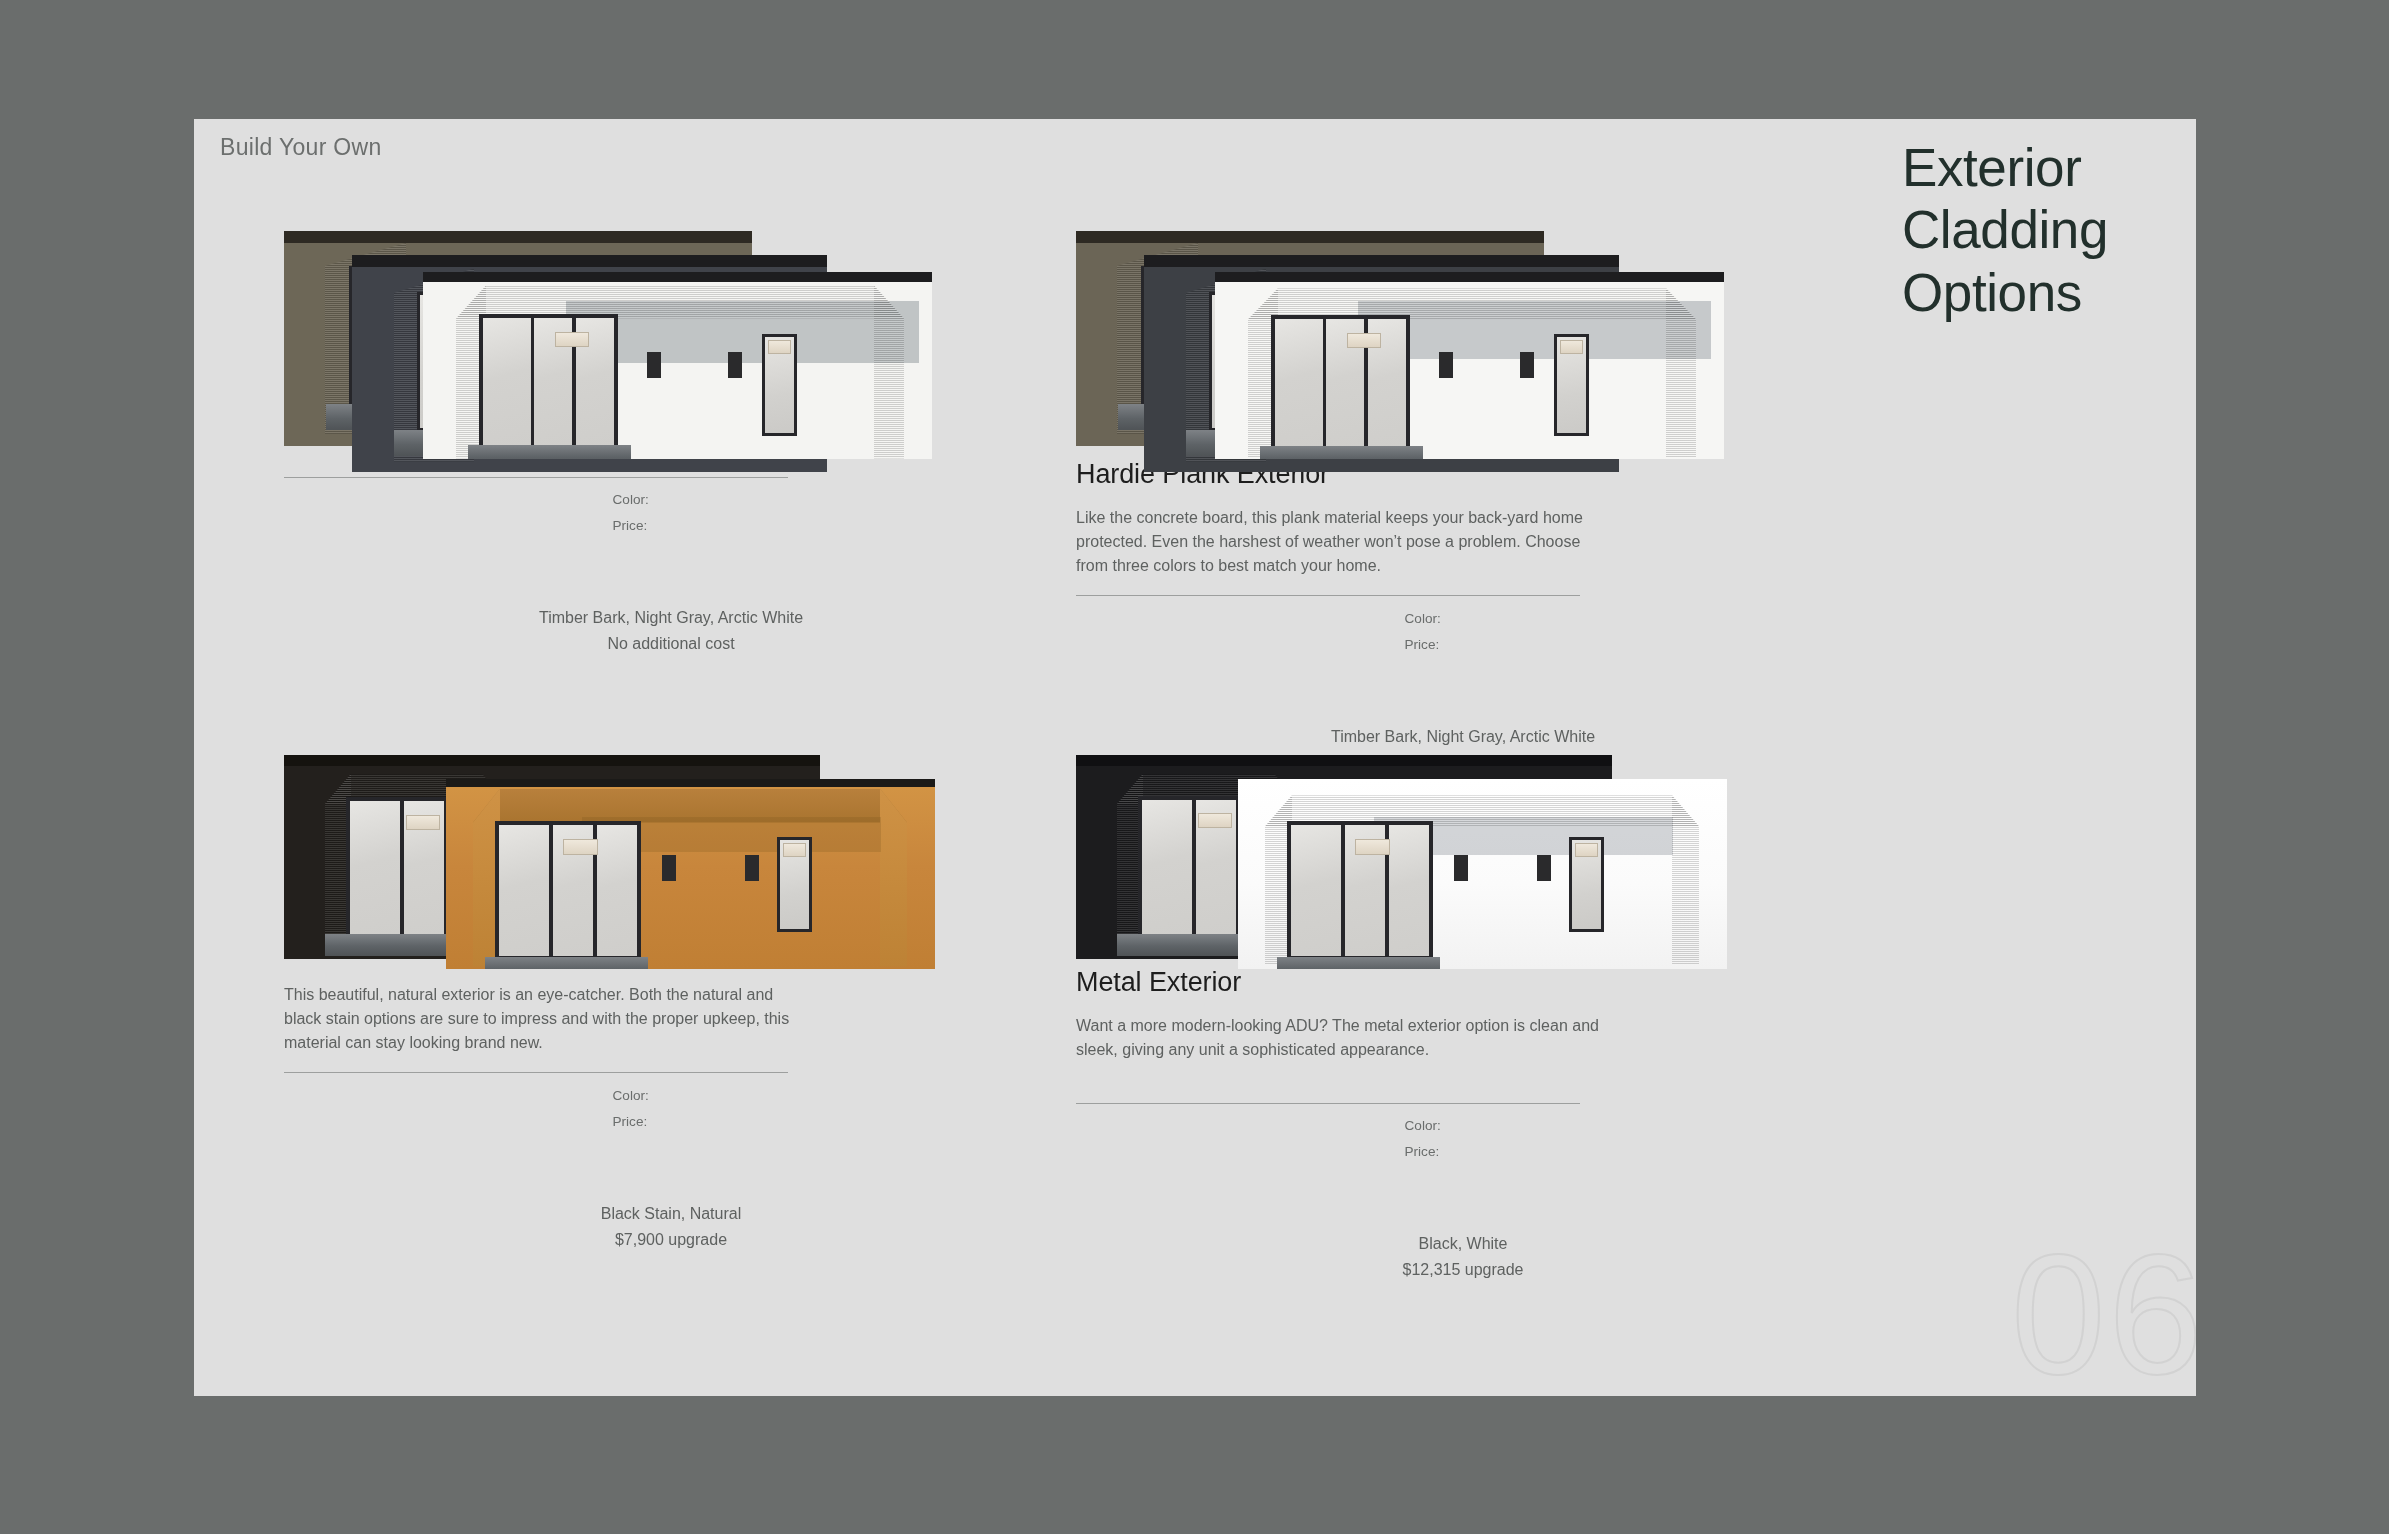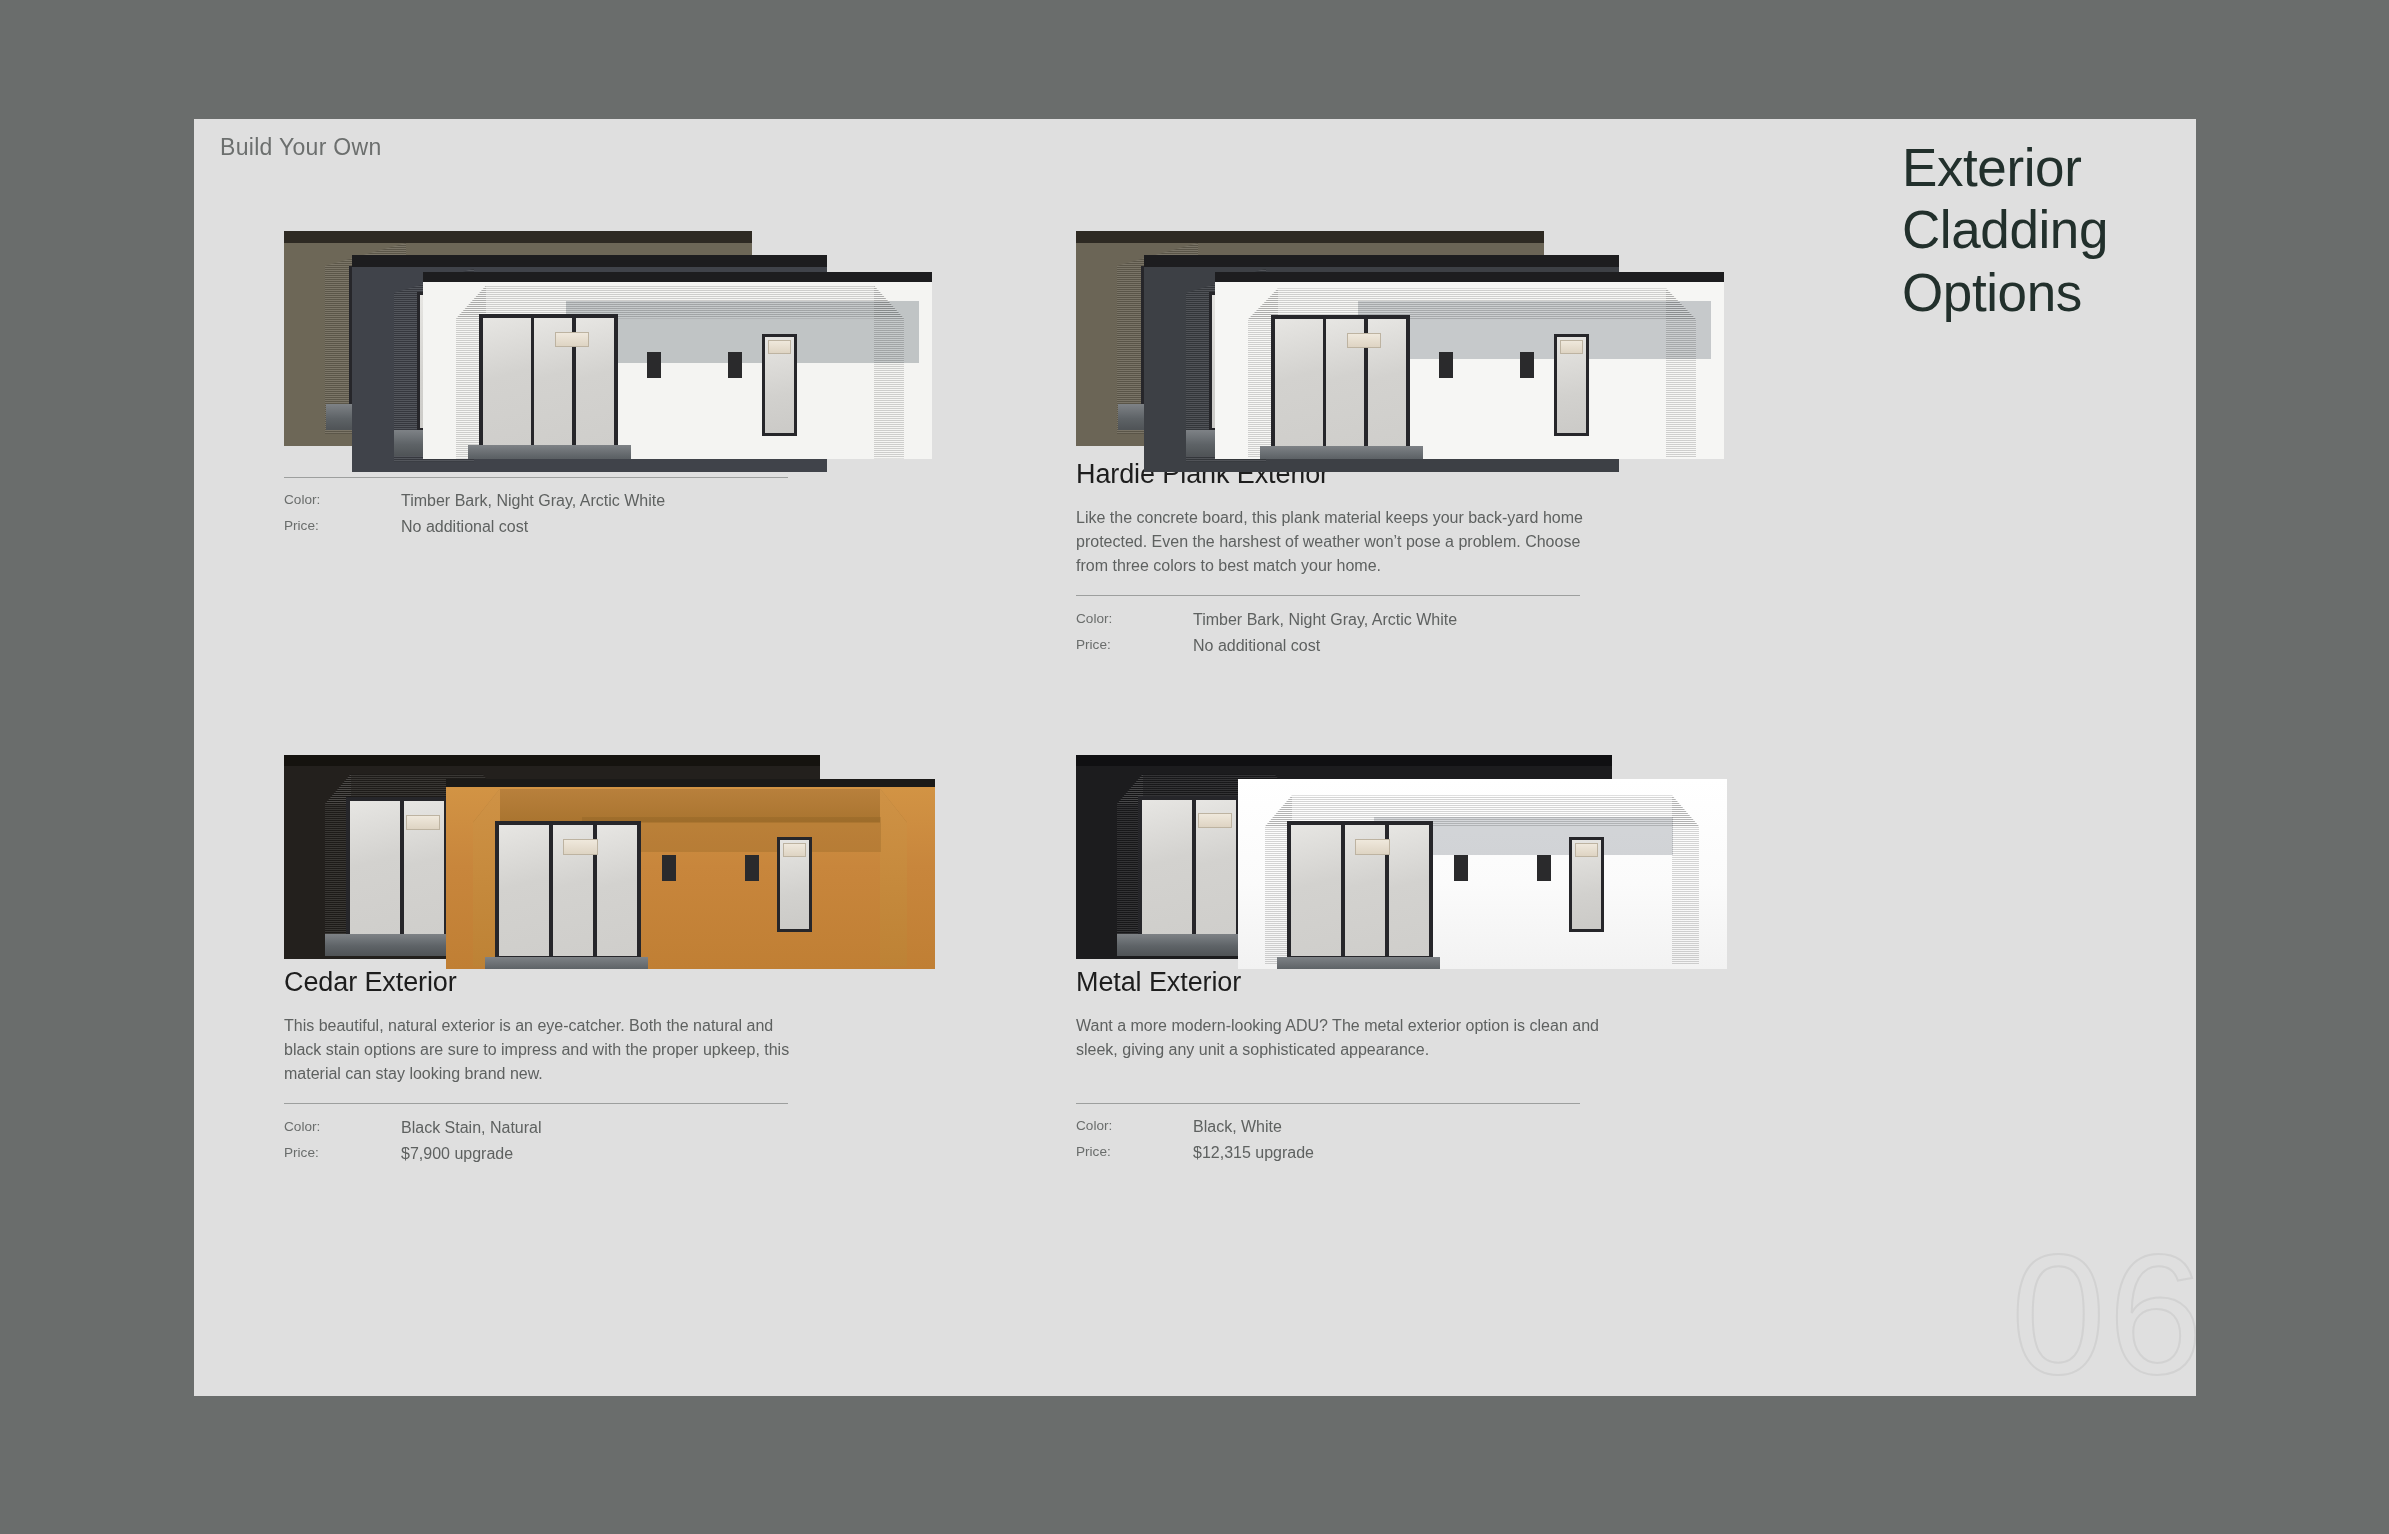--- a/index.html
+++ b/index.html
@@ -111,22 +111,23 @@
     background: #9d9f9e;
     width: 504px;
   }
   .rule.wide { width: 504px; }
 
   .specs {
     margin-top: 15px;
   }
   .spec-row {
     display: flex;
-    align-items: flex-start;
+    align-items: center;
     height: 26px;
+    flex-direction: column;
   }
   .spec-key {
     width: 117px;
     flex: 0 0 117px;
     font-size: 13.6px;
     color: #6a6d6c;
   }
   .spec-val {
     font-size: 16px;
     color: #5e6160;
@@ -418,21 +419,20 @@
           <div class="sconce" style="left:216px; top:76px; width:13.6px; height:26px;"></div>
           <div class="sconce" style="left:299px; top:76px; width:13.6px; height:26px;"></div>
           <div class="window" style="left:331px; top:58px; width:35px; height:95px;">
               <div class="glass"></div>
             </div>
           <div class="transom" style="left:337px; top:64px; width:23px; height:13.6px;"></div>
           <div class="step" style="left:39px; top:178px; width:163px; height:22px;"></div>
         </div>
       </div>
 
-      <div class="card-title">Cedar Exterior</div>
       <div class="card-desc">This beautiful, natural exterior is an eye-catcher. Both the natural and black stain options are sure to impress and with the proper upkeep, this material can stay looking brand new.</div>
       <div class="rule wide"></div>
       <div class="specs">
         <div class="spec-row">
           <span class="spec-key">Color:</span>
           <span class="spec-val">Black Stain, Natural</span>
         </div>
         <div class="spec-row">
           <span class="spec-key">Price:</span>
           <span class="spec-val">$7,900 upgrade</span>

